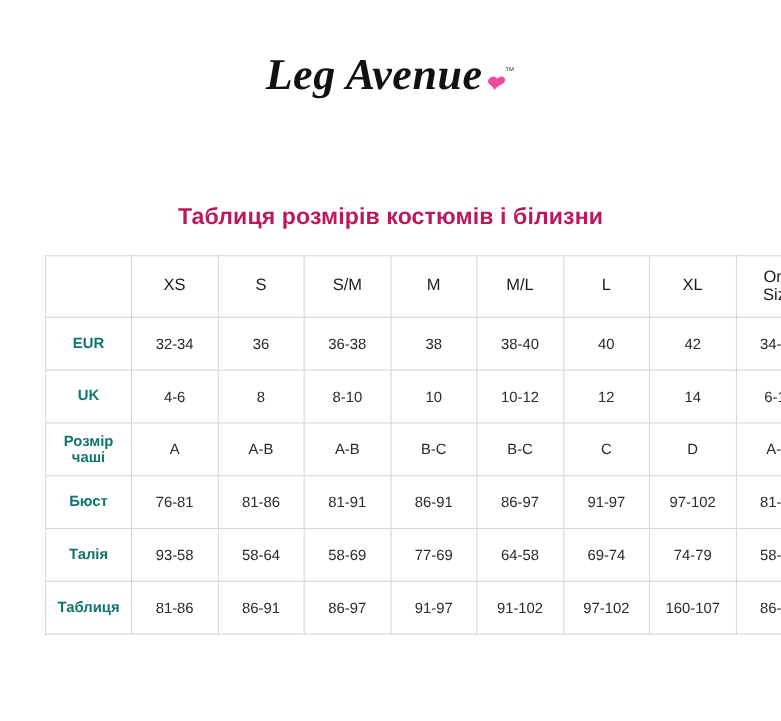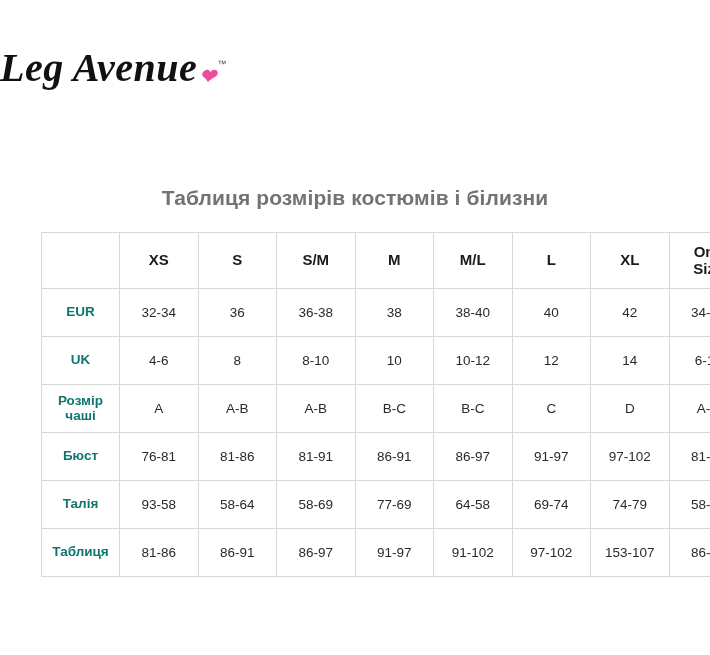--- a/index.html
+++ b/index.html
@@ -15,20 +15,21 @@
     overflow: hidden;
   }
   .page {
     width: 710px;
     height: 655px;
     position: relative;
     background: #ffffff;
     box-sizing: border-box;
   }
   .brand {
+    text-align: center;
     padding-top: 48px;
     height: 70px;
   }
   .brand-wordmark {
     font-family: "Liberation Serif", serif;
     font-style: italic;
     font-weight: 700;
     font-size: 40px;
     letter-spacing: 0.5px;
     color: #111111;
@@ -51,21 +52,21 @@
     font-weight: 400;
     font-size: 9px;
     color: #444444;
     vertical-align: super;
     margin-left: 1px;
   }
   .title {
     text-align: center;
     font-size: 21px;
     font-weight: 700;
-    color: #737373;
+    color: #be185d;
     margin-top: 68px;
     letter-spacing: 0.1px;
   }
   .table-wrap {
     margin: 22px auto 0 auto;
     width: 628px;
   }
   table.size-table {
     border-collapse: collapse;
     width: 100%;
@@ -78,21 +79,21 @@
     text-align: center;
     vertical-align: middle;
     font-size: 13.5px;
     font-weight: 400;
     color: #2a2a2a;
     height: 48px;
     padding: 2px 2px;
     box-sizing: border-box;
   }
   table.size-table thead th {
-    font-weight: 700;
+    font-weight: 400;
     font-size: 15px;
     color: #1b1b1b;
     height: 56px;
     line-height: 1.15;
   }
   table.size-table thead th.corner {
     background: #ffffff;
   }
   table.size-table tbody th.rowhead {
     font-weight: 700;
@@ -236,21 +237,21 @@
         <tr>
           <th class="rowhead">
             <span class="two-line">Таблиця</span>
           </th>
           <td>81-86</td>
           <td>86-91</td>
           <td>86-97</td>
           <td>91-97</td>
           <td>91-102</td>
           <td>97-102</td>
-          <td>153-107</td>
+          <td>160-107</td>
           <td>86-99</td>
         </tr>
 
       </tbody>
     </table>
   </div>
 
 </div>
 
 </body></html>

